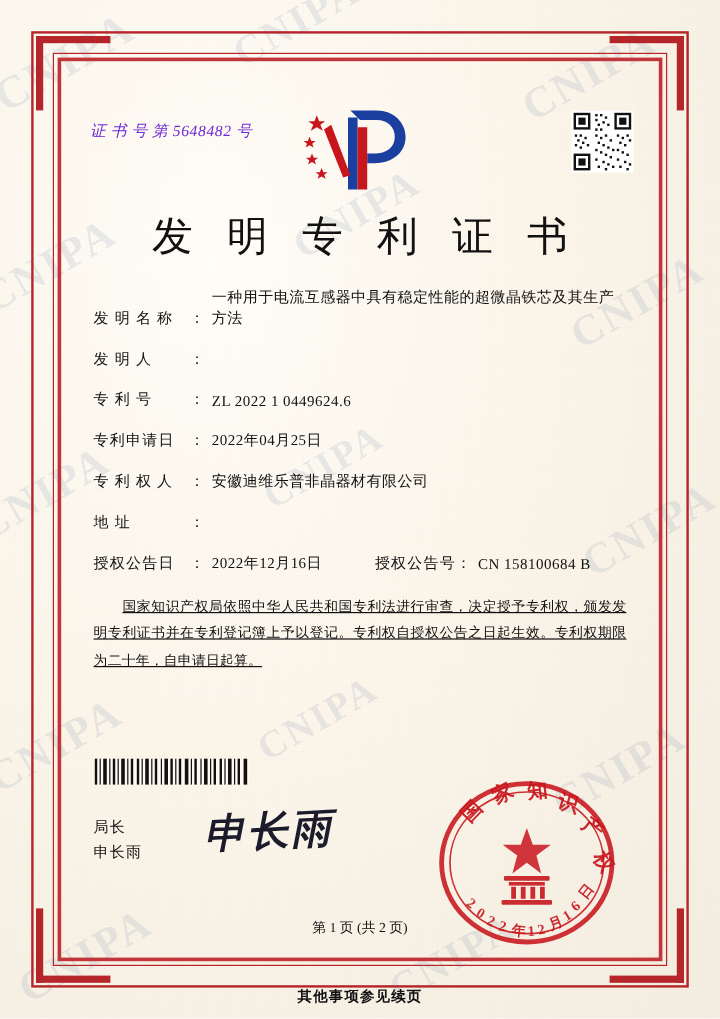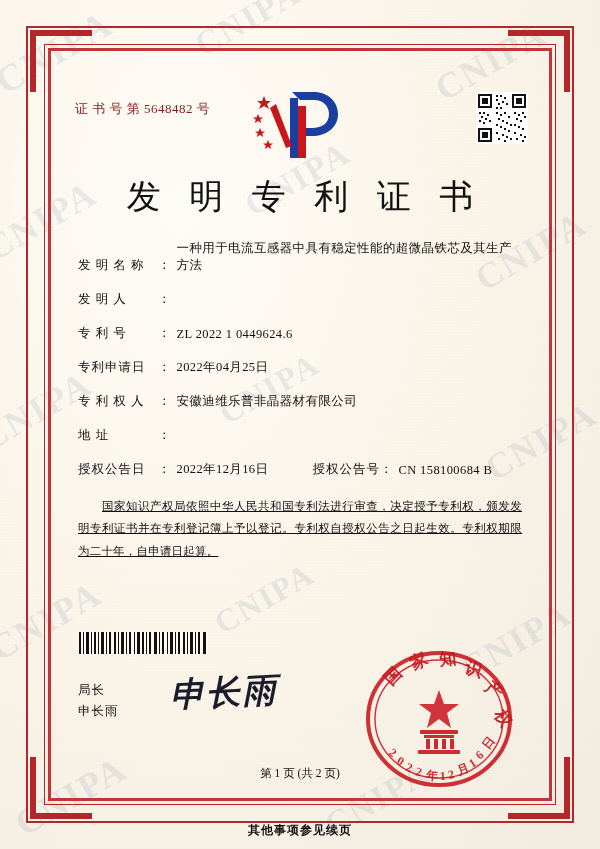--- a/index.html
+++ b/index.html
@@ -89,22 +89,23 @@
     top: 62px;
     right: 60px;
     bottom: 60px;
   }
   .cert-no {
     position: absolute;
     left: 15px;
     top: 38px;
     font-family: "Liberation Serif", "DejaVu Serif", serif;
     font-size: 13px;
-    color: #7f1d1d;
+    color: #6d28d9;
     letter-spacing: .5px;
+    font-style: italic;
   }
   .qr {
     position: absolute;
     right: 12px;
     top: 30px;
     width: 52px;
     height: 52px;
   }
   .emblem {
     position: absolute;
@@ -171,21 +172,21 @@
     position: absolute;
     left: 18px;
     top: 570px;
     width: 130px;
     height: 22px;
   }
   .sign-block {
     position: absolute;
     left: 18px;
     top: 618px;
-    font-family: Liberation Sans, sans-serif;
+    font-family: Liberation Mono, monospace;
     font-size: 12.5px;
     color: #111;
     line-height: 1.7;
     letter-spacing: 1px;
   }
   .handwriting {
     position: absolute;
     left: 110px;
     top: 608px;
     font-family: "DejaVu Serif", serif;

